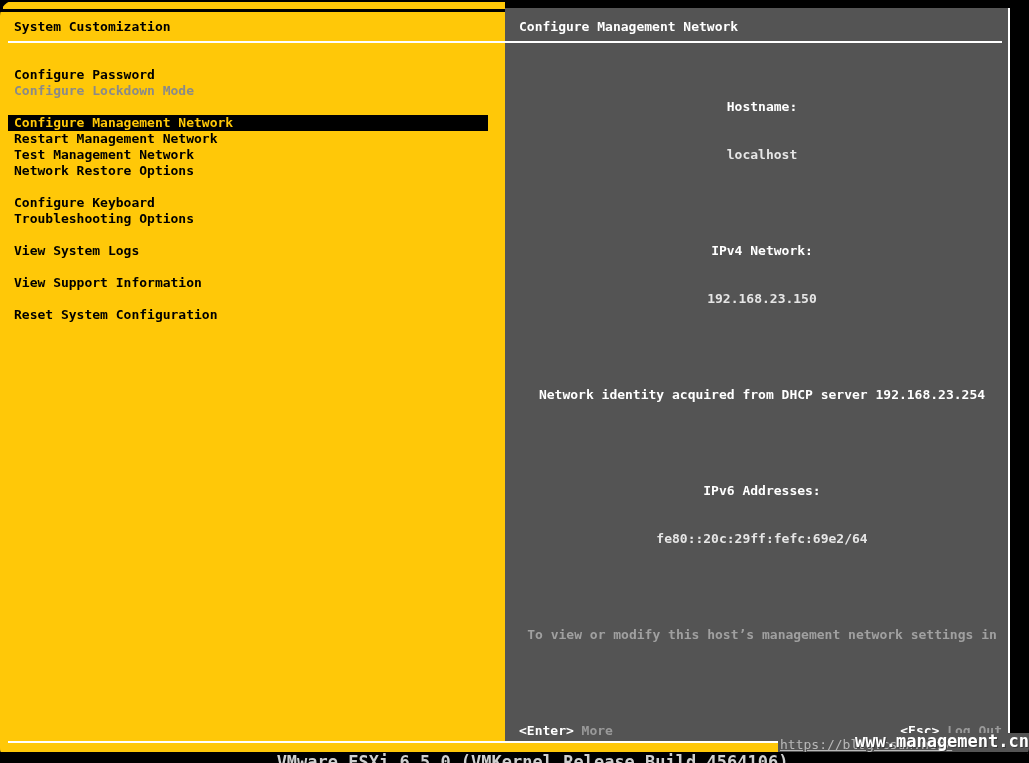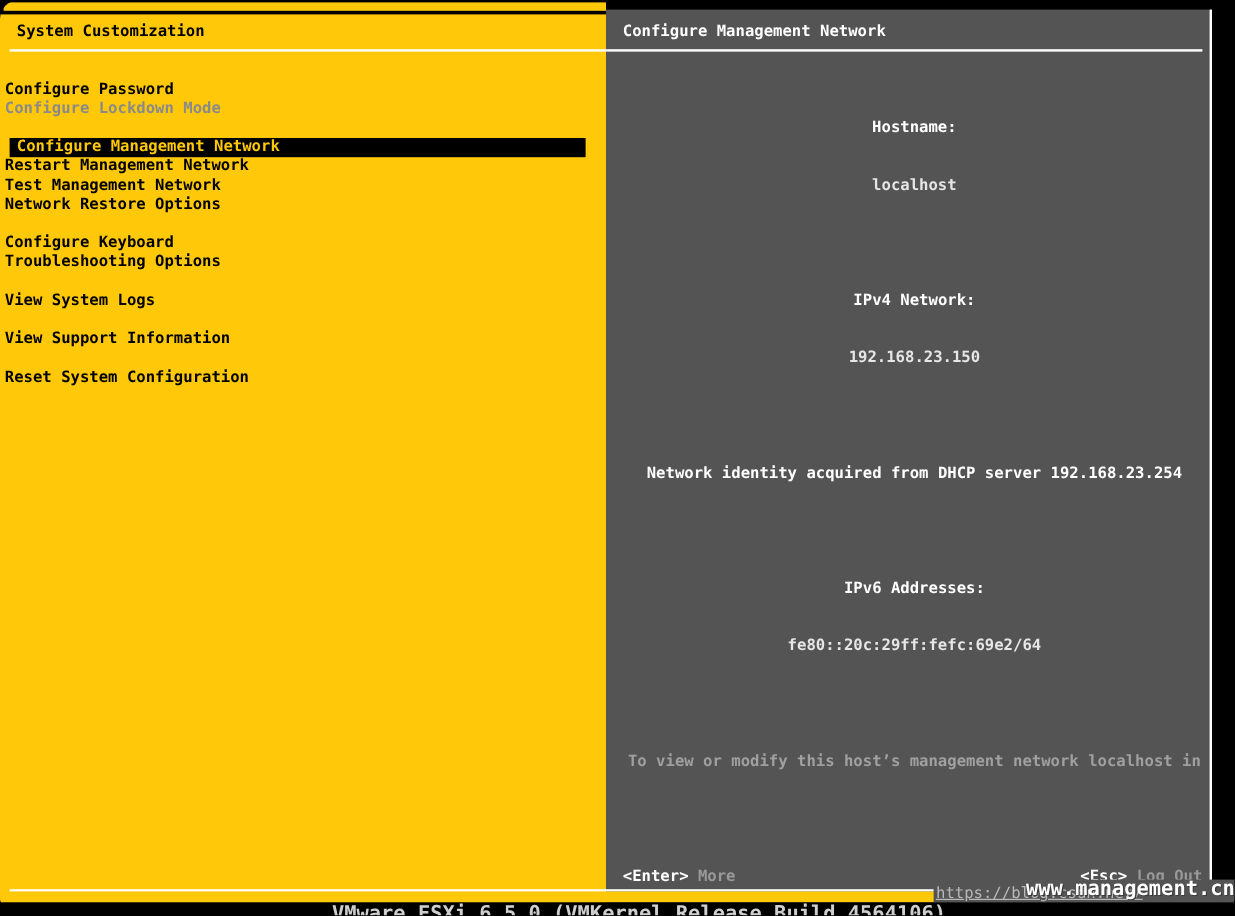--- a/index.html
+++ b/index.html
@@ -19,21 +19,21 @@
   .bottom-yellow-strip { position:absolute; left:0; top:743px; width:1010px; height:9px; background:#FFC808; }
 
   
   .panel-title-left  { position:absolute; left:14px; top:19px; color:#000; }
   .panel-title-right { position:absolute; left:519px; top:19px; color:#fff; }
   .underline-left  { position:absolute; left:8px;   top:41px; width:497px; height:2px; background:#fff; }
   .underline-right { position:absolute; left:505px; top:41px; width:497px; height:2px; background:#fff; }
 
   
   .menu { position:absolute; left:0; top:67px; width:505px; color:#000; }
-  .menu-row { height:16px; padding-left:4px; white-space:pre; }
+  .menu-row { height:16px; padding-left:14px; white-space:pre; }
   .menu-row.disabled { color:#8a8a8a; }
   .menu-row.selected {
     background:#000; color:#FFC808;
     margin-left:8px; margin-right:17px; padding-left:6px;
   }
   .menu-row.spacer { height:16px; }
 
   
   .details { position:absolute; left:519px; top:67px; width:486px; color:#fff; white-space:pre; }
   .details div { height:16px;text-align:center; }
@@ -106,21 +106,21 @@
     <div class="value">localhost</div>
     <div></div>
     <div>IPv4 Network:</div>
     <div class="value">192.168.23.150</div>
     <div></div>
     <div>Network identity acquired from DHCP server 192.168.23.254</div>
     <div></div>
     <div>IPv6 Addresses:</div>
     <div class="value">fe80::20c:29ff:fefc:69e2/64</div>
     <div></div>
-    <div class="dim">To view or modify this host’s management network localhost in</div>
+    <div class="dim">To view or modify this host’s management network settings in</div>
   </div>
 
   <div class="hint-left"><span class="key">&lt;Enter&gt;</span><span class="hint-label"> More</span></div>
 
   <div class="hint-right"><span class="key">&lt;Esc&gt;</span><span class="hint-label"> Log Out</span></div>
 
   <div class="watermark-box">
     <span class="watermark-link">https://blog.csdn.net/</span>
     <span class="watermark-site">www.management.cn</span>
   </div>

